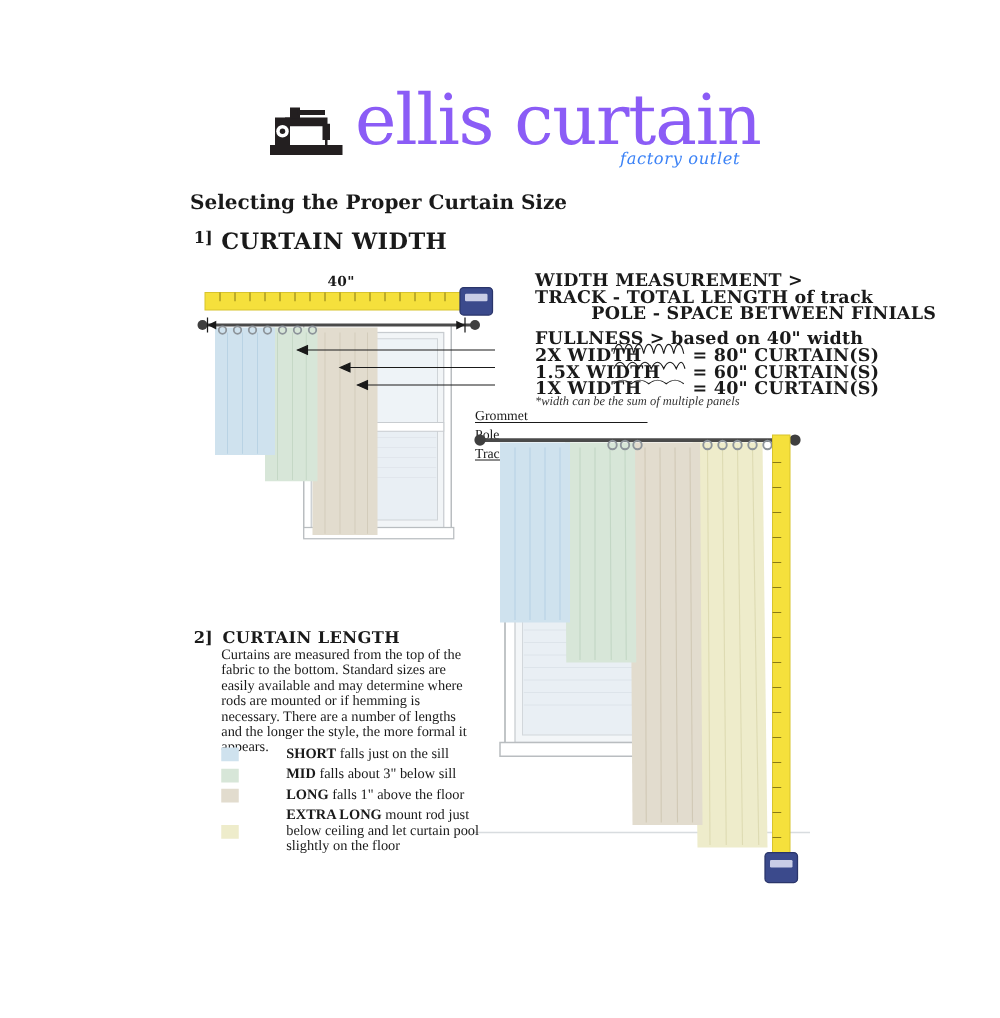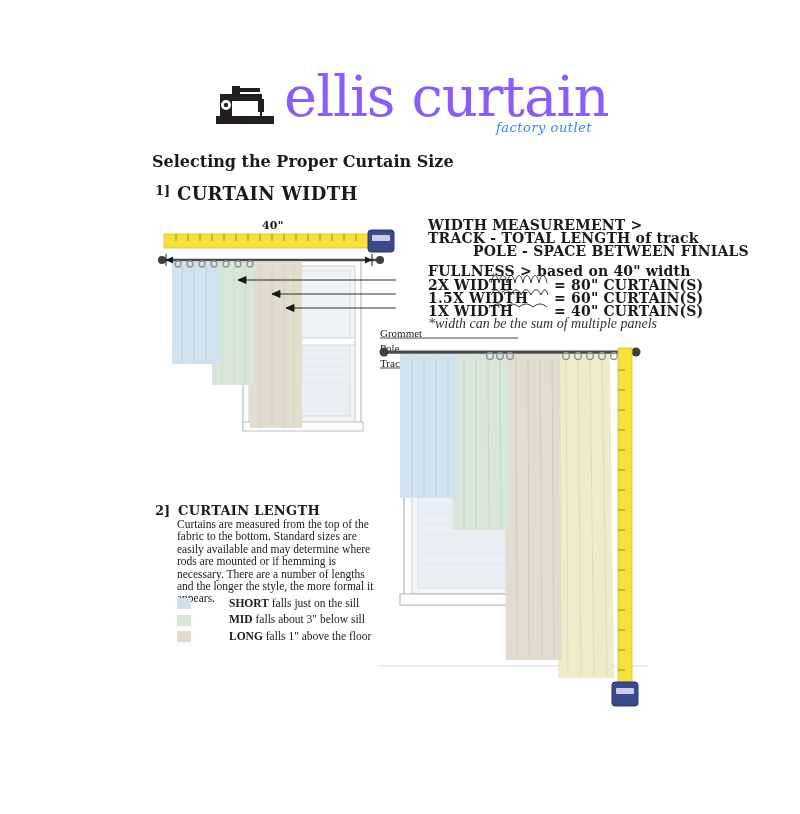--- a/index.html
+++ b/index.html
@@ -161,21 +161,21 @@
   .lbl-reg {
     position: absolute;
     font-family: Liberation Serif, serif;
     font-size: 11px;
     white-space: nowrap;
   }
   .ital {
     position: absolute;
     font-family: "Liberation Serif", serif;
     font-style: italic;
-    font-size: 14px;
+    font-size: 10px;
     color: #333;
     white-space: nowrap;
     text-align: right;
   }
 
   
   .scene1 { position: absolute; left: 150px; top: 222px; width: 250px; height: 250px; }
 
   
   .scene2 { position: absolute; left: 378px; top: 330px; width: 270px; height: 390px; }
@@ -456,15 +456,21 @@
       <div class="legend-text">
         <b>MID</b><span> falls about 3" below sill</span>
       </div>
     </div>
     <div class="legend-row">
       <div class="swatch" style="background:#e2dcce;"></div>
       <div class="legend-text">
         <b>LONG</b><span> falls 1" above the floor</span>
       </div>
     </div>
+    <div class="legend-row">
+      <div class="swatch" style="background:#eeeccb;"></div>
+      <div class="legend-text">
+        <b>EXTRA LONG</b><span> mount rod just below ceiling and let curtain pool slightly on the floor</span>
+      </div>
+    </div>
   </div>
 
 </div>
 
 </body></html>

